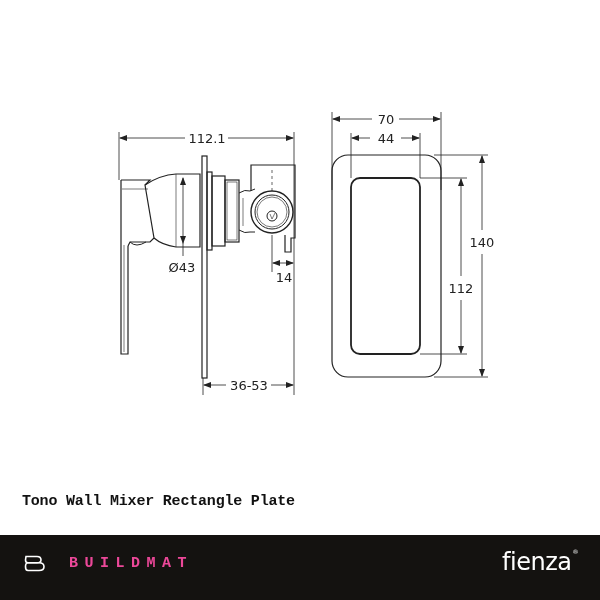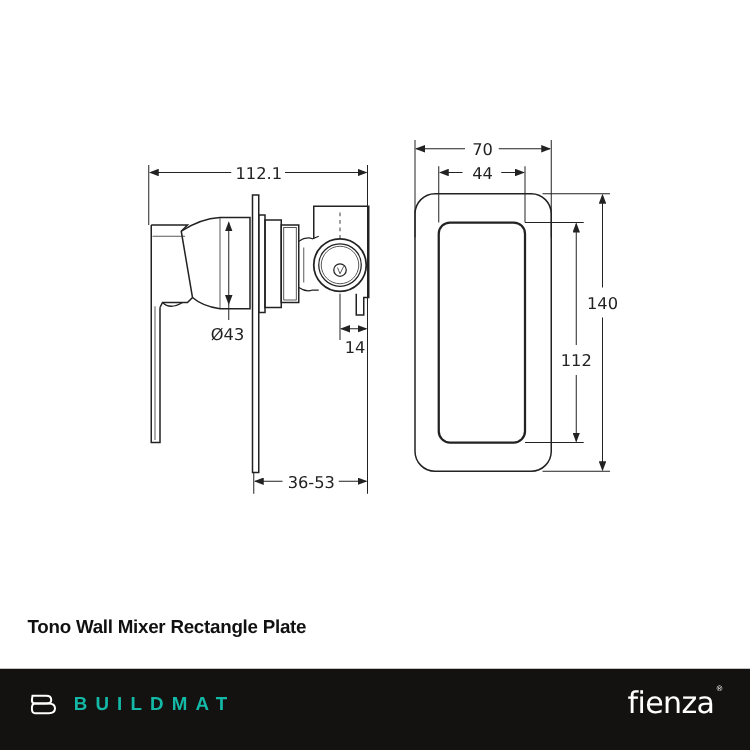--- a/index.html
+++ b/index.html
@@ -1,23 +1,23 @@
 <!DOCTYPE html>
 <html><head>
 <meta charset="utf-8">
 <style>
   html, body { margin:0; padding:0; }
   body { width:600px; height:600px; background:#ffffff; position:relative; overflow:hidden; font-family:"DejaVu Sans", sans-serif; }
   #drawing { position:absolute; left:0; top:0; width:600px; height:600px; }
   .dimtext { font-family:"DejaVu Sans", sans-serif; font-size:13px; fill:#222; }
-  #title { position:absolute; left:22px; top:493px; font-family:Liberation Sans, sans-serif; font-weight:bold; font-size:15px; color:#111; letter-spacing:-0.2px; }
+  #title { position:absolute; left:22px; top:493px; font-family:Liberation Mono, monospace; font-weight:bold; font-size:15px; color:#111; letter-spacing:-0.2px; }
   #footer { position:absolute; left:0; top:535px; width:600px; height:65px; background:#141210; }
   #brand-left { position:absolute; left:24px; top:20px; display:flex; align-items:center; }
   #brand-logo { width:22px; height:17px; }
-  #brand-name { margin-left:13px; color:#14b8a6; font-family:Liberation Sans, sans-serif; font-weight:bold; font-size:15px; letter-spacing:6.5px; }
+  #brand-name { margin-left:23px; color:#ec4899; font-family:Liberation Mono, monospace; font-weight:bold; font-size:15px; letter-spacing:6.5px; }
   #brand-right { position:absolute; right:22px; top:13px; color:#fff; font-family:"DejaVu Sans", sans-serif; font-size:24px; letter-spacing:-0.5px; }
   #brand-right sup { font-size:6px; vertical-align:top; margin-left:1px; }
 </style>
 </head>
 <body>
 
 <svg id="drawing" viewBox="0 0 600 600" xmlns="http://www.w3.org/2000/svg">
   <defs>
     <marker id="arr" markerWidth="8" markerHeight="6" refX="7" refY="3" orient="auto-start-reverse" markerUnits="userSpaceOnUse">
       <path d="M0,0 L8,3 L0,6 z" fill="#222"></path>

